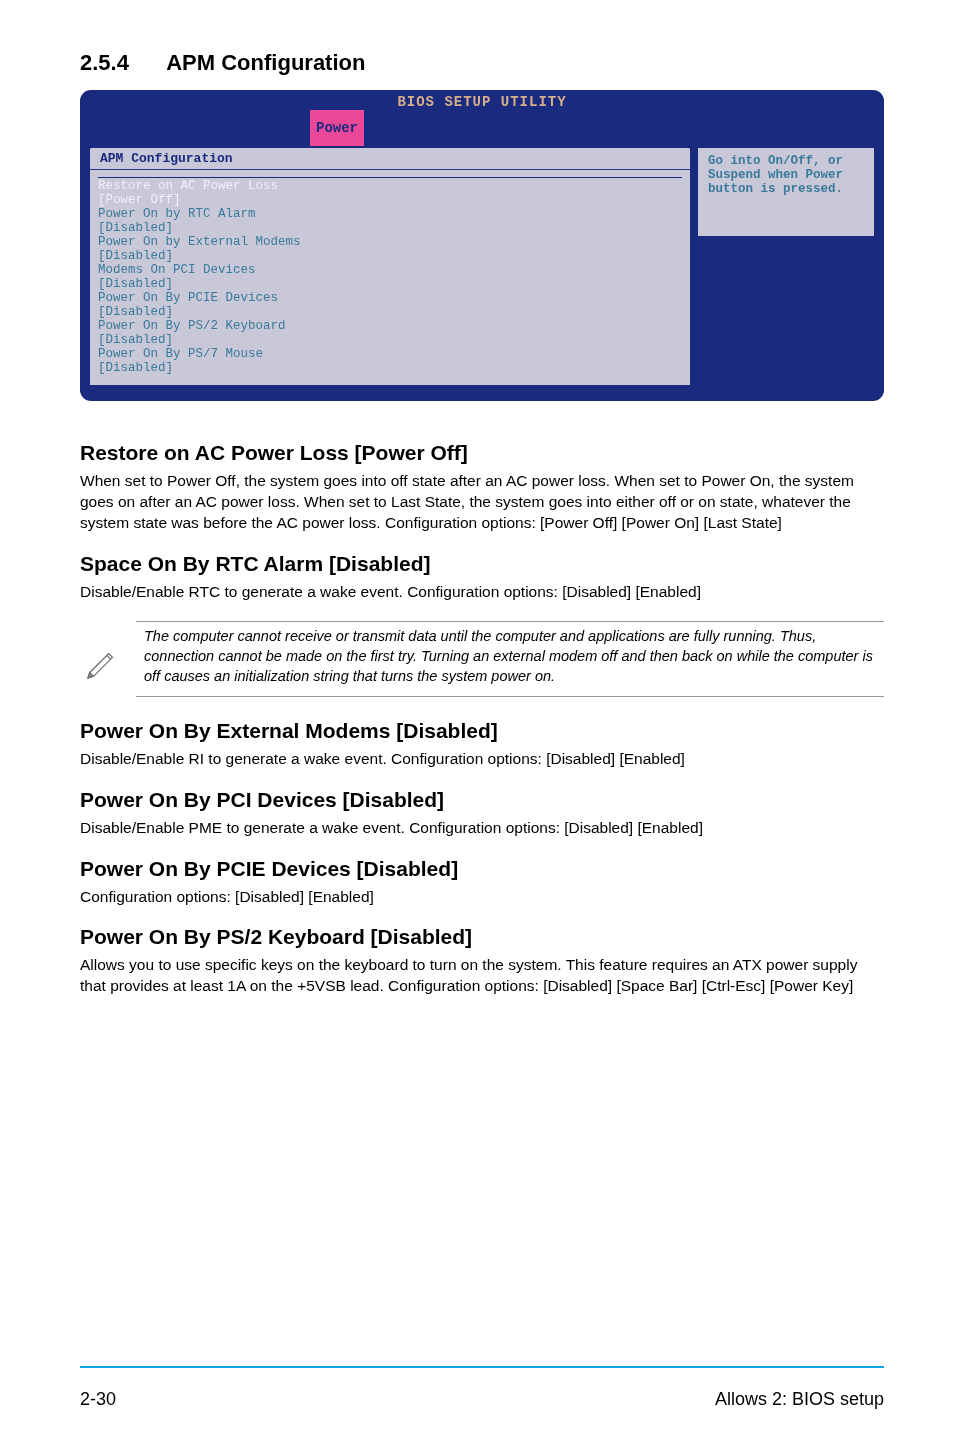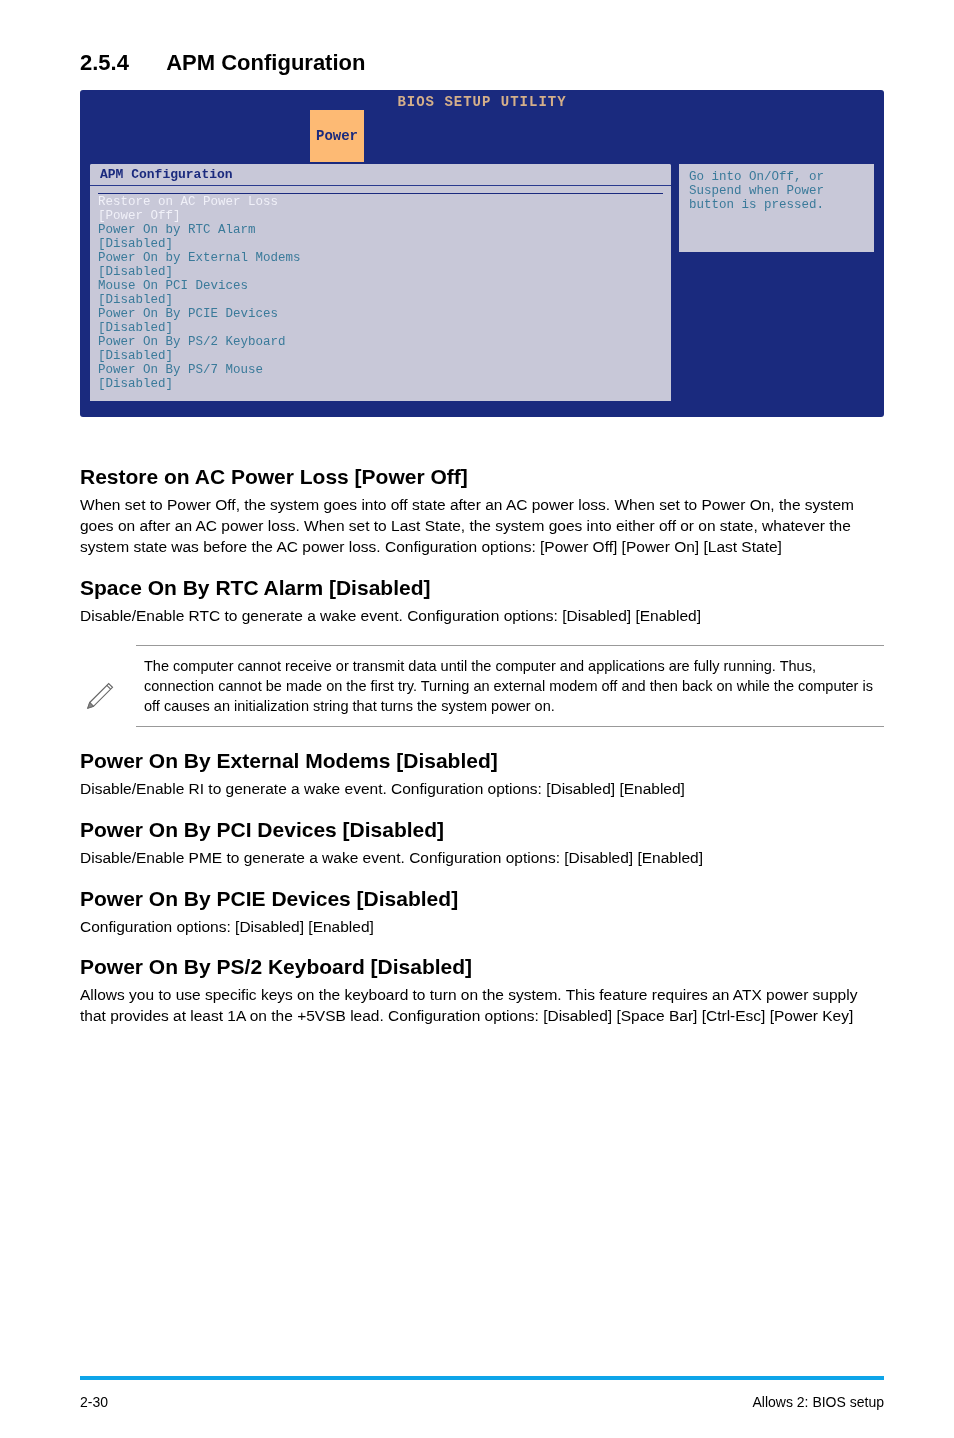--- a/index.html
+++ b/index.html
@@ -19,42 +19,42 @@
       font-size: 22px;
       font-weight: bold;
       margin-bottom: 14px;
     }
     .section-num {
       display: inline-block;
       margin-right: 32px;
     }
     .bios-box {
       background: #1a2a7e;
-      border-radius: 3px;
+      border-radius: 11px;
       position: relative;
       padding: 0;
-      margin-bottom: 36px;
+      margin-bottom: 28px;
       overflow: hidden;
     }
     .bios-header {
       font-family: "Courier New", monospace;
       color: #d4af8a;
       font-weight: bold;
       text-align: center;
       font-size: 14px;
       padding: 4px 0 0 0;
       letter-spacing: 1px;
     }
     .bios-tab {
       font-family: "Courier New", monospace;
-      background: #fdba74;
+      background: #ec4899;
       color: #1a2a7e;
       font-weight: bold;
       display: inline-block;
-      padding: 18px 6px;
+      padding: 10px 6px;
       margin-left: 230px;
       font-size: 14px;
     }
     .bios-panel-header {
       font-family: "Courier New", monospace;
       font-weight: bold;
       color: #1a2a7e;
       background: #c8c8d8;
       padding: 3px 10px;
       font-size: 13px;
@@ -103,41 +103,42 @@
       font-size: 15.5px;
       line-height: 1.35;
       margin-bottom: 18px;
     }
     .note-wrapper {
       border-top: 1px solid #999;
       border-bottom: 1px solid #999;
       display: flex;
       gap: 22px;
       align-items: flex-end;
-      padding: 10px 4px 10px 4px;
+      padding: 4px 4px 10px 4px;
       margin: 14px 0 22px 56px;
+      font-style: italic;
     }
     .note-icon {
       width: 38px;
       flex-shrink: 0;
       margin-left: -56px;
       margin-top: 2px;
     }
     .note-text {
       font-size: 14.5px;
       line-height: 1.38;
     }
     .footer {
       position: absolute;
       bottom: 28px;
       left: 80px;
       right: 70px;
-      border-top: 4px solid #0ea5e9;
-      padding-top: 14px;
-      font-size: 14px;
+      border-top: 2px solid #0ea5e9;
+      padding-top: 21px;
+      font-size: 18px;
       display: flex;
       justify-content: space-between;
     }
     .bios-left-block {
       background: #c8c8d8;
       border-radius: 2px;
     }
     .bios-right-block {
       background: #c8c8d8;
       border-radius: 2px;
@@ -177,39 +178,39 @@
           </div>
           <div class="bios-row">
             <span>Power On by RTC Alarm</span>
             <span>[Disabled]</span>
           </div>
           <div class="bios-row">
             <span>Power On by External Modems</span>
             <span>[Disabled]</span>
           </div>
           <div class="bios-row">
-            <span>Mouse On PCI Devices</span>
+            <span>Modems On PCI Devices</span>
             <span>[Disabled]</span>
           </div>
           <div class="bios-row">
             <span>Power On By PCIE Devices</span>
             <span>[Disabled]</span>
           </div>
           <div class="bios-row">
             <span>Power On By PS/2 Keyboard</span>
             <span>[Disabled]</span>
           </div>
           <div class="bios-row">
             <span>Power On By PS/7 Mouse</span>
             <span>[Disabled]</span>
           </div>
         </div>
       </div>
     </div>
-    <div class="bios-right-block" style="width:195px;">
+    <div class="bios-right-block" style="width:176px;font-weight:bold;">
       <div class="bios-help">Go into On/Off, or Suspend when Power button is pressed.</div>
     </div>
   </div>
 </div>
 <div class="bios-curve"></div>
 
 <div class="subheading">Restore on AC Power Loss [Power Off]</div>
 <div class="body-text">When set to Power Off, the system goes into off state after an AC power loss. When set to Power On, the system goes on after an AC power loss. When set to Last State, the system goes into either off or on state, whatever the system state was before the AC power loss. Configuration options: [Power Off] [Power On] [Last State]</div>
 
 <div class="subheading">Space On By RTC Alarm [Disabled]</div>

